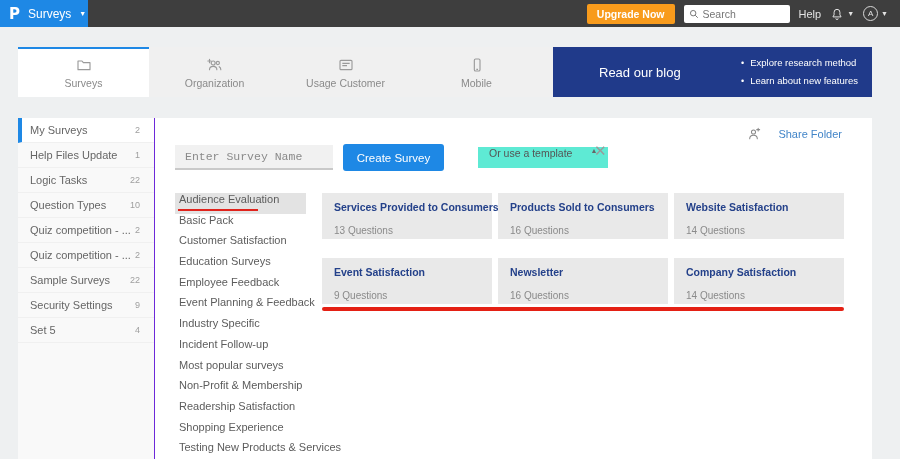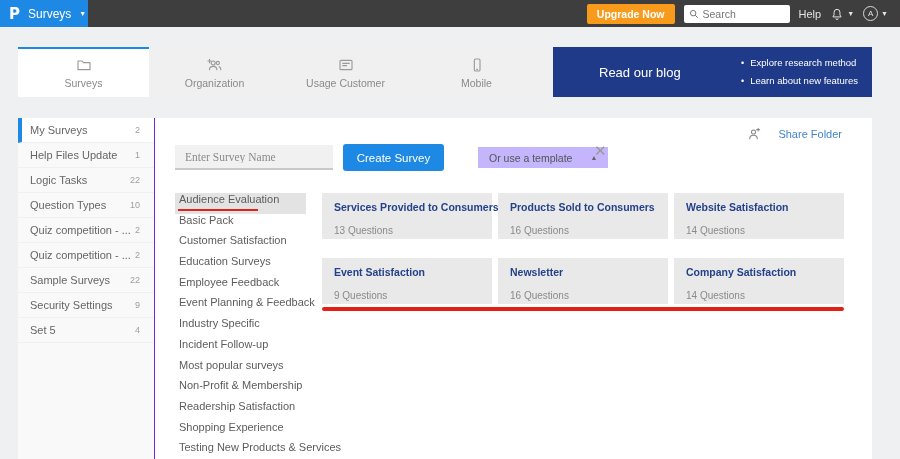--- a/index.html
+++ b/index.html
@@ -91,31 +91,31 @@
   .share-folder {
     position:absolute; top:9px; right:30px; display:flex; align-items:center;
     gap:17px; font-size:11px; color:#4285c8; cursor:pointer;
   }
   .share-folder svg { stroke:#8a8a8a; }
 
   .survey-input {
     position:absolute; left:157px; top:27px; width:158px; height:25px;
     background:#f1f1f1; border:none; outline:none;
     border-bottom:2px solid #c9c9c9; padding:0 10px;
-    font-size:11.5px; color:#555; font-family:Liberation Serif, serif;
+    font-size:11.5px; color:#555; font-family:Liberation Mono, monospace;
   }
   .survey-input::placeholder { color:#8a8a8a; opacity:1; }
   .create-btn {
     position:absolute; left:325px; top:26px; width:101px; height:27px;
     background:#1e88e5; color:#fff; border:none; border-radius:3px;
     font-size:11.5px; cursor:pointer; font-family:"Liberation Sans", sans-serif;
   }
   .tpl-dropdown {
     position:absolute; left:460px; top:29px; height:21px;
-    background:#c4b5fd; display:flex; align-items:center; gap:18px;
+    background:#5eead4; display:flex; align-items:flex-start; gap:18px;
     padding:0 11px; font-size:10.5px; color:#555; cursor:pointer;
   }
   .tpl-dropdown .caret { font-size:7px; color:#666; }
   .close-x {
     position:absolute; left:576px; top:26px; font-size:15px; color:#9a9a9a;
     cursor:pointer; background:none; border:none; line-height:1;
     font-family:"DejaVu Sans", sans-serif;
   }
 
   

